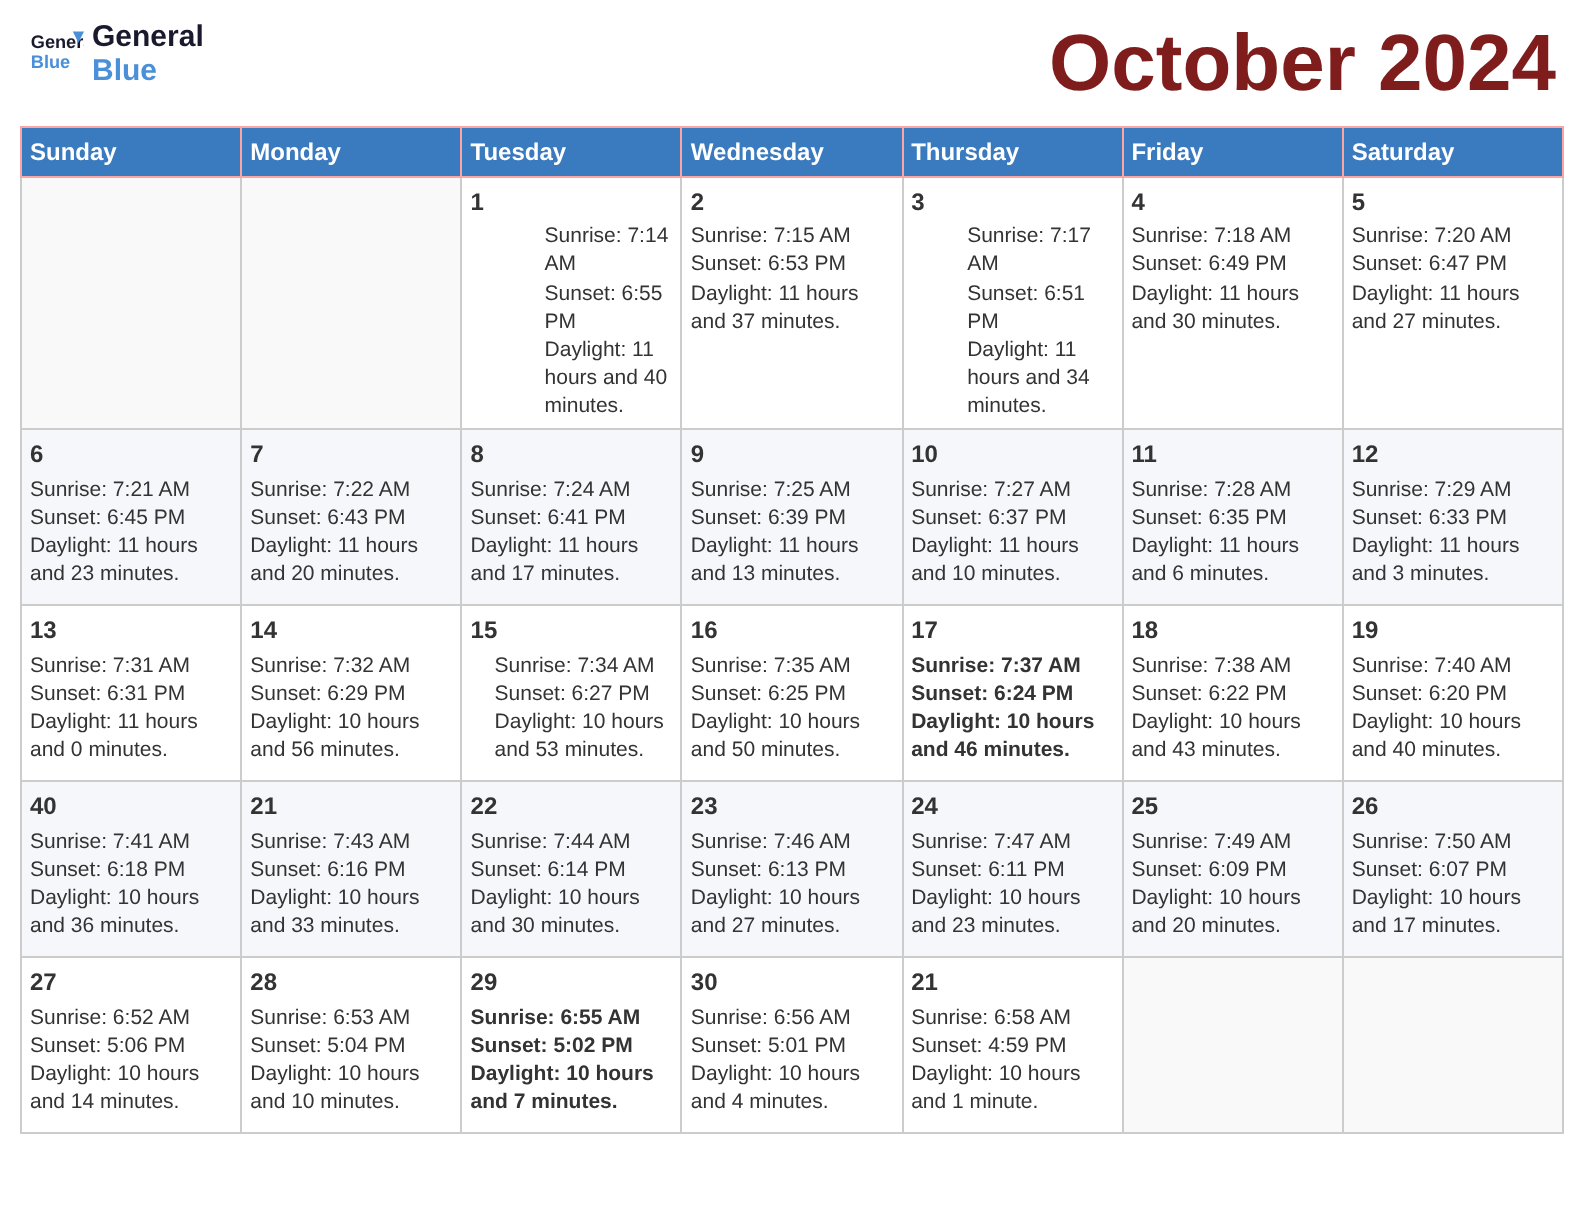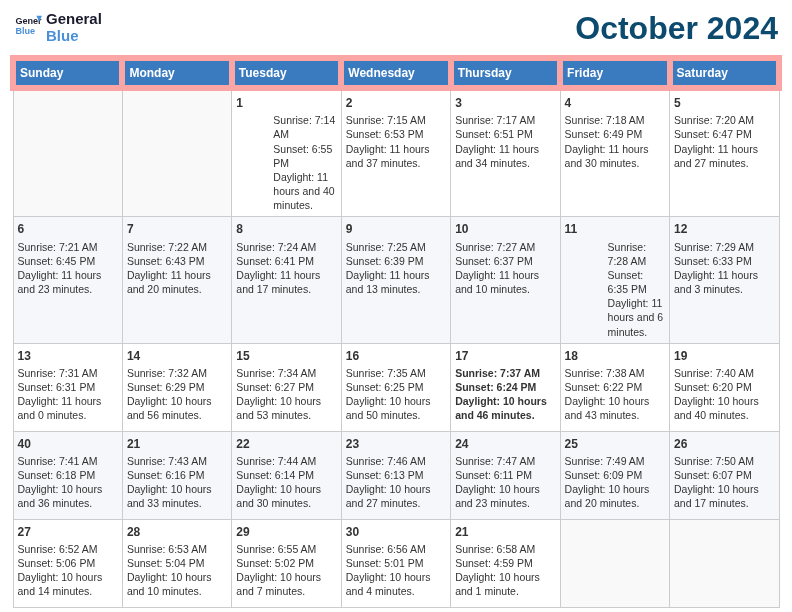--- a/index.html
+++ b/index.html
@@ -23,41 +23,41 @@
       gap: 2px;
     }
     .logo-icon {
       width: 28px;
       height: 28px;
     }
     .title-block {
       text-align: right;
     }
     .month-title {
-      font-size: 32px;
+      font-size: 40px;
       font-weight: bold;
-      color: #0c4a6e;
+      color: #7f1d1d;
     }
     .location-subtitle {
       font-size: 15px;
       color: #555;
     }
     table {
       width: 100%;
       border-collapse: collapse;
       font-size: 10.5px;
     }
     thead tr th {
       background: #3a7abf;
       color: #fff;
       font-weight: bold;
       padding: 5px 4px;
       text-align: left;
       font-size: 12px;
-      border: 6px solid #fca5a5;
+      border: 1px solid #fca5a5;
     }
     tbody tr td {
       border: 1px solid #ccc;
       vertical-align: top;
       padding: 4px 4px;
       min-height: 80px;
       height: 88px;
       width: calc(100% / 7);
       background: #fff;
       color: #333;
@@ -120,21 +120,21 @@
 Daylight: 11 hours and 40 minutes.</div>
         </td>
         <td>
           <span class="day-num">2</span>
           <div style="white-space: pre-line;">Sunrise: 7:15 AM
 Sunset: 6:53 PM
 Daylight: 11 hours and 37 minutes.</div>
         </td>
         <td>
           <span class="day-num">3</span>
-          <div style="white-space: pre-line;">Sunrise: 7:17 AM
+          <div style="white-space: pre-line; margin-left: 28px;">Sunrise: 7:17 AM
 Sunset: 6:51 PM
 Daylight: 11 hours and 34 minutes.</div>
         </td>
         <td>
           <span class="day-num">4</span>
           <div style="white-space: pre-line;">Sunrise: 7:18 AM
 Sunset: 6:49 PM
 Daylight: 11 hours and 30 minutes.</div>
         </td>
         <td>
@@ -170,21 +170,21 @@
 Daylight: 11 hours and 13 minutes.</div>
         </td>
         <td>
           <span class="day-num">10</span>
           <div style="white-space: pre-line;">Sunrise: 7:27 AM
 Sunset: 6:37 PM
 Daylight: 11 hours and 10 minutes.</div>
         </td>
         <td>
           <span class="day-num">11</span>
-          <div style="white-space: pre-line; margin-left: 43px;">Sunrise: 7:28 AM
+          <div style="white-space: pre-line;">Sunrise: 7:28 AM
 Sunset: 6:35 PM
 Daylight: 11 hours and 6 minutes.</div>
         </td>
         <td>
           <span class="day-num">12</span>
           <div style="white-space: pre-line;">Sunrise: 7:29 AM
 Sunset: 6:33 PM
 Daylight: 11 hours and 3 minutes.</div>
         </td>
       </tr>
@@ -196,21 +196,21 @@
 Daylight: 11 hours and 0 minutes.</div>
         </td>
         <td>
           <span class="day-num">14</span>
           <div style="white-space: pre-line;">Sunrise: 7:32 AM
 Sunset: 6:29 PM
 Daylight: 10 hours and 56 minutes.</div>
         </td>
         <td>
           <span class="day-num">15</span>
-          <div style="white-space: pre-line;">Sunrise: 7:34 AM
+          <div style="white-space: pre-line; margin-left: 12px;">Sunrise: 7:34 AM
 Sunset: 6:27 PM
 Daylight: 10 hours and 53 minutes.</div>
         </td>
         <td>
           <span class="day-num">16</span>
           <div style="white-space: pre-line;">Sunrise: 7:35 AM
 Sunset: 6:25 PM
 Daylight: 10 hours and 50 minutes.</div>
         </td>
         <td>
@@ -284,21 +284,21 @@
 Daylight: 10 hours and 14 minutes.</div>
         </td>
         <td>
           <span class="day-num">28</span>
           <div style="white-space: pre-line;">Sunrise: 6:53 AM
 Sunset: 5:04 PM
 Daylight: 10 hours and 10 minutes.</div>
         </td>
         <td>
           <span class="day-num">29</span>
-          <div style="white-space: pre-line;">Sunrise: 6:55 AM
+          <div style="white-space: pre-line; font-weight: bold;">Sunrise: 6:55 AM
 Sunset: 5:02 PM
 Daylight: 10 hours and 7 minutes.</div>
         </td>
         <td>
           <span class="day-num">30</span>
           <div style="white-space: pre-line;">Sunrise: 6:56 AM
 Sunset: 5:01 PM
 Daylight: 10 hours and 4 minutes.</div>
         </td>
         <td>

